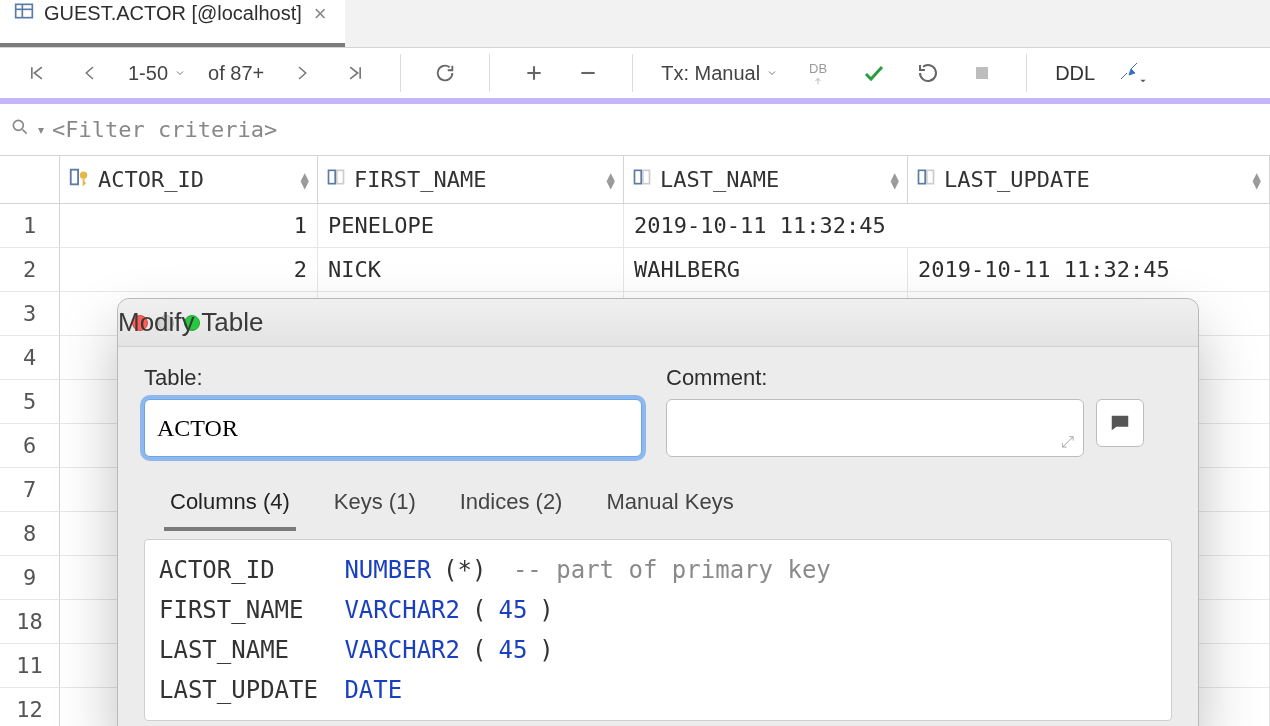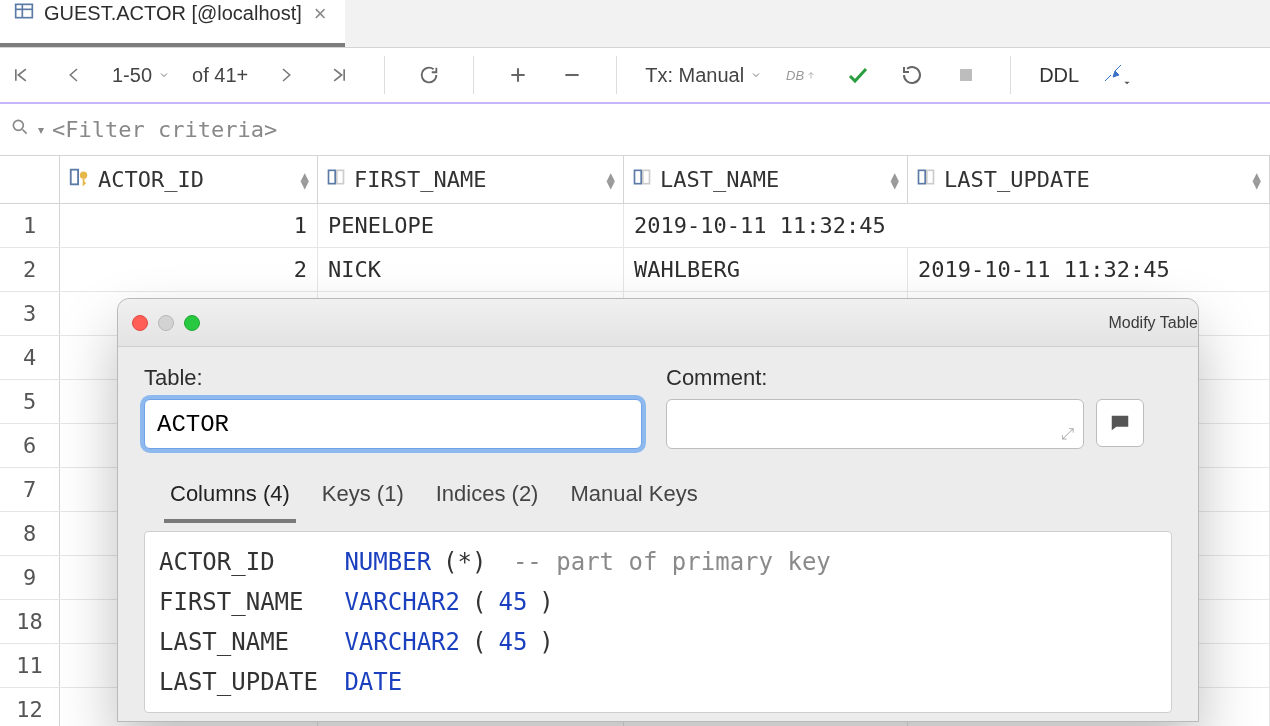--- a/index.html
+++ b/index.html
@@ -36,23 +36,23 @@
     font-size: 22px;
     line-height: 1;
     padding: 0 2px;
   }
 
   
   .toolbar {
     display: flex;
     align-items: center;
     height: 56px;
-    padding: 0 0;
+    padding: 0 16px;
     gap: 14px;
-    border-bottom: 2px solid #c4b5fd;
+    border-bottom: 6px solid #c4b5fd;
   }
   .tbtn {
     display: inline-flex;
     align-items: center;
     justify-content: center;
     width: 40px;
     height: 40px;
     color: #555;
     border-radius: 4px;
   }
@@ -154,55 +154,55 @@
     align-items:center;
     padding: 0 14px;
     position: relative;
   }
   .traffic { display:flex; gap:10px; }
   .tl { width:16px; height:16px; border-radius:50%; }
   .tl.red{background:#ff5f57;border:1px solid #e1493f;}
   .tl.yel{background:#d3d3d3;border:1px solid #b8b8b8;}
   .tl.grn{background:#28c940;border:1px solid #1fa833;}
   .dlg-title{
-    position:absolute; left:0; right:0; text-align:right;
-    font-size:16px; color:#3a3a3a;
+    position:absolute; left:0; right:0; text-align:left;
+    font-size:26px; color:#3a3a3a;
   }
   .dlg-body{
     padding: 18px 26px 8px 26px;
   }
   .form-row{
     display:flex; gap:24px; margin-bottom:14px;
   }
   .form-col{ display:flex; flex-direction:column; gap:8px; }
   .form-label{ font-size:22px; color:#2e2e2e; }
   .text-input{
-    height:50px;
+    height:58px;
     border:1px solid #bdbdbd;
     border-radius:6px;
     padding: 0 12px;
-    font-family:Liberation Mono, monospace;
+    font-family:Liberation Serif, serif;
     font-size:24px;
     background:#fff;
   }
   .text-input.focus{
     box-shadow:0 0 0 4px #8db9ef;
     border-color:#6fa3e6;
   }
   .text-input.w1{ width:498px; }
   .text-input.w2{ width:418px; position:relative; }
   .expand-btn{
     width:48px;height:48px;border:1px solid #bdbdbd;border-radius:6px;
     display:inline-flex;align-items:center;justify-content:center;background:#fff;
   }
   .comment-wrap{ display:flex; gap:12px; }
   .exp-arrow{position:absolute;right:10px;bottom:6px;color:#aaa;font-size:16px;}
 
   .dlg-tabs{
-    display:flex; gap:20px; padding: 12px 20px 0 20px;
+    display:flex; gap:32px; padding: 12px 20px 0 20px;
     font-size:22px; color:#444;
   }
   .dlg-tab{ padding:6px 6px 12px 6px; }
   .dlg-tab.active{ border-bottom:4px solid #7a7a7a; color:#222; }
 
   .cols-panel{
     margin: 8px 0 0 0;
     background:#fff;
     border:1px solid #cfcfcf;
     border-radius:4px;
@@ -247,21 +247,21 @@
       </svg>
   </span>
   <span class="tlabel">
     <span>1-50</span>
     <span class="chev" style="margin-left:6px;">
       <svg width="12" height="12" viewBox="0 0 24 24">
           <path d="M6 9l6 6 6-6" fill="none" stroke="#777" stroke-width="2"></path>
         </svg>
     </span>
   </span>
-  <span class="of">of 41+</span>
+  <span class="of">of 87+</span>
   <span class="tbtn">
     <svg width="18" height="18" viewBox="0 0 24 24">
         <path d="M8 4l9 8-9 8" fill="none" stroke="#777" stroke-width="2"></path>
       </svg>
   </span>
   <span class="tbtn">
     <svg width="20" height="20" viewBox="0 0 24 24">
         <path d="M17 5v14M5 5l9 7-9 7" fill="none" stroke="#777" stroke-width="2"></path>
       </svg>
   </span>
@@ -284,21 +284,21 @@
   </span>
   <span class="tsep"></span>
   <span class="tlabel">
     <span>Tx: Manual</span>
     <span class="chev" style="margin-left:6px;">
       <svg width="12" height="12" viewBox="0 0 24 24">
           <path d="M6 9l6 6 6-6" fill="none" stroke="#777" stroke-width="2"></path>
         </svg>
     </span>
   </span>
-  <span class="tbtn" style="flex-direction:row;width:44px;font-style:italic;">
+  <span class="tbtn" style="flex-direction:column;width:44px;">
     <span style="font-size:13px;color:#999;font-family:inherit;">DB</span>
     <svg width="14" height="10" viewBox="0 0 24 24">
         <path d="M12 20V6M6 12l6-6 6 6" fill="none" stroke="#aaa" stroke-width="2"></path>
       </svg>
   </span>
   <span class="tbtn">
     <svg width="24" height="24" viewBox="0 0 24 24">
         <path d="M4 13l5 5L20 6" fill="none" stroke="#2a9d3f" stroke-width="3"></path>
       </svg>
   </span>

